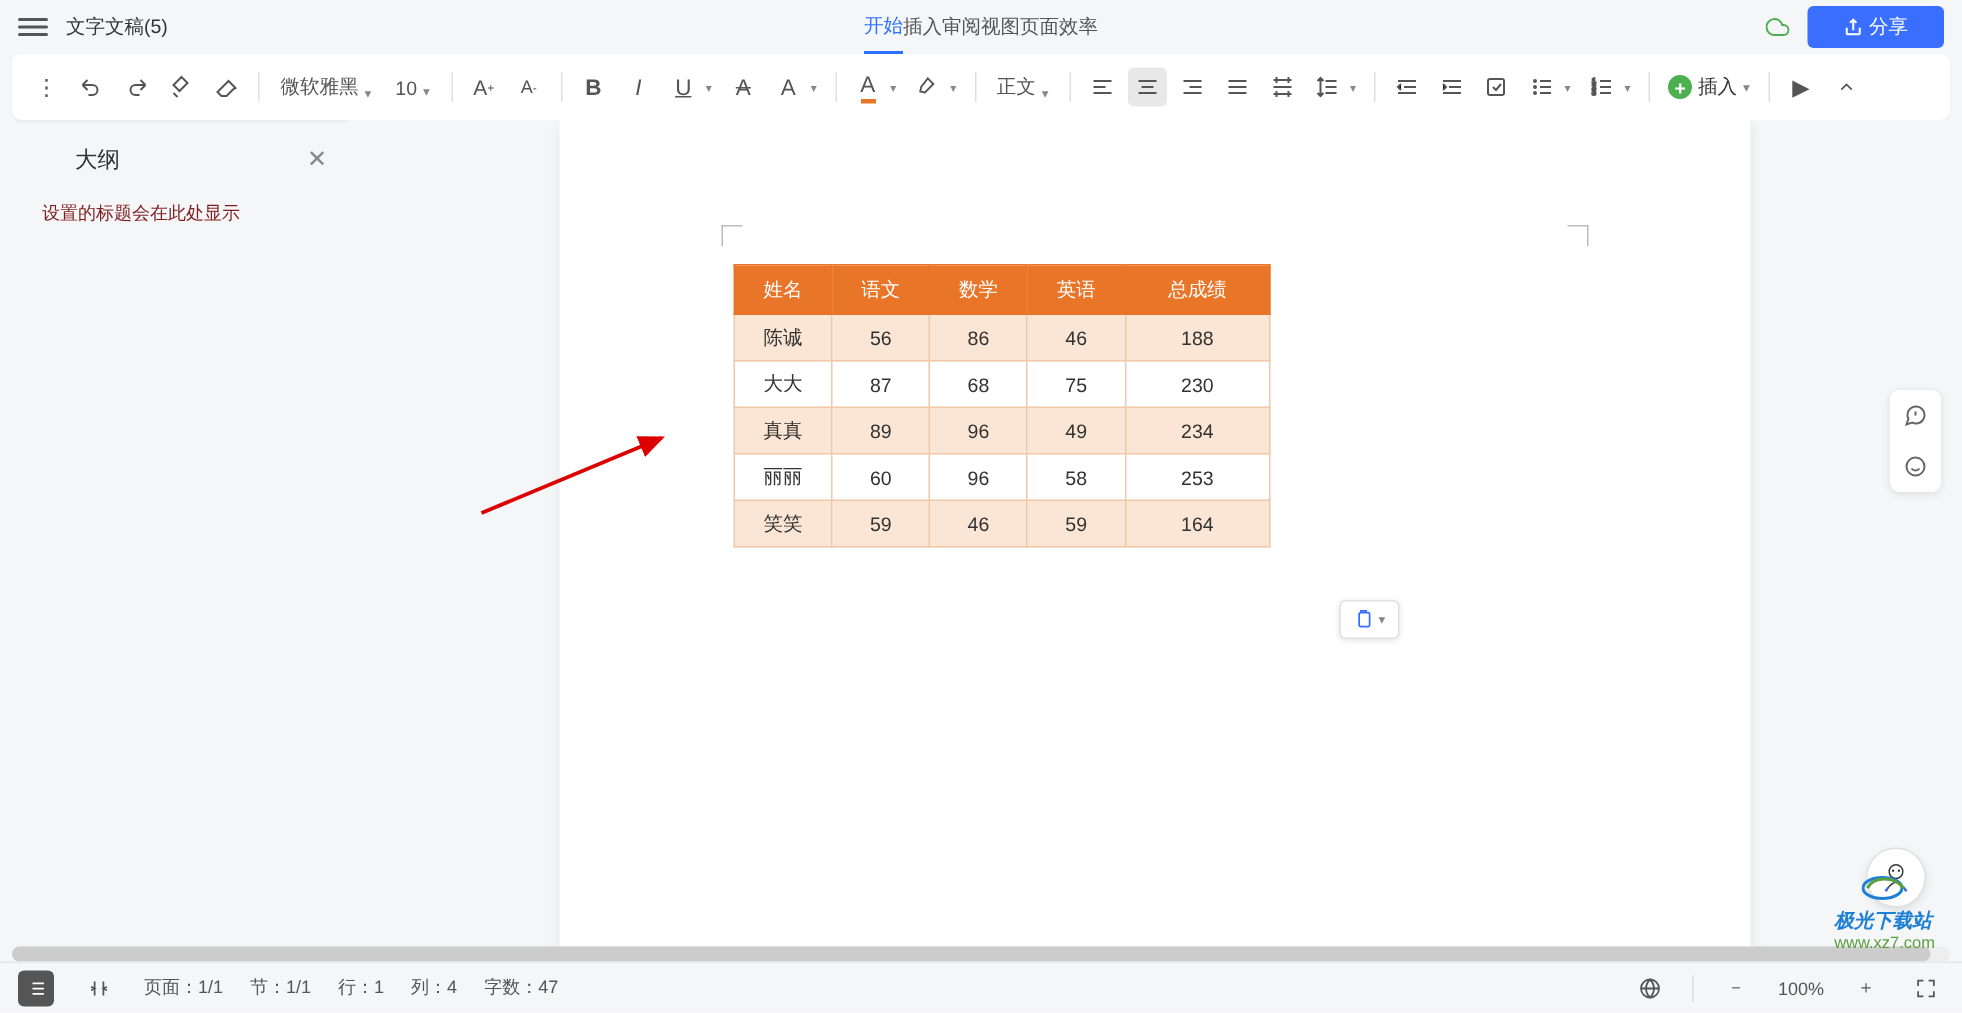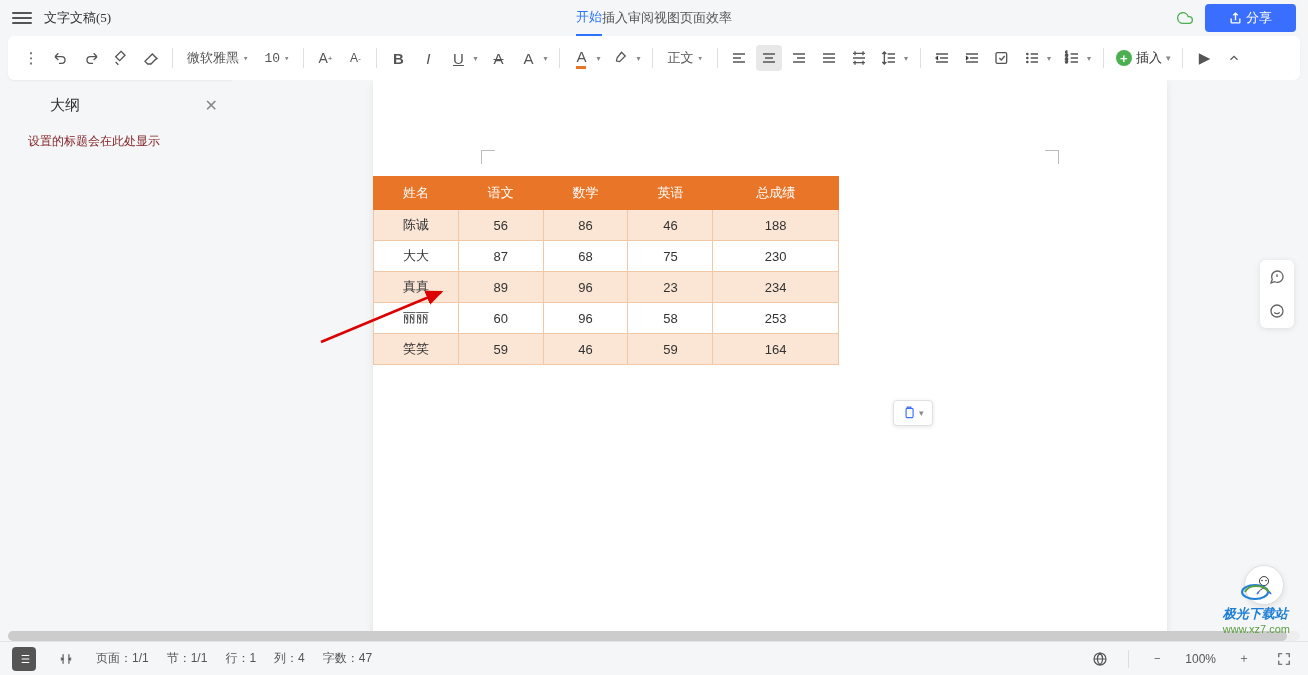--- a/index.html
+++ b/index.html
@@ -1,46 +1,46 @@
 <!DOCTYPE html>
 <html><head>
 <meta charset="utf-8">
 <style>
 * { margin: 0; padding: 0; box-sizing: border-box; }
 body { font-family: "Microsoft YaHei", sans-serif; font-size: 13px; color: #333; background: #f5f6f8; overflow: hidden; width: 1308px; height: 675px; position: relative; }
 .titlebar { height: 36px; background: #f5f6f8; display: flex; align-items: center; padding: 0 12px; }
 .menu-btn { width: 20px; height: 20px; display: flex; flex-direction: column; justify-content: center; gap: 3px; cursor: pointer; }
 .menu-btn span { height: 2px; background: #555; border-radius: 1px; }
-.doc-title { margin-left: 12px; font-size: 13px; color: #333; font-family: Liberation Serif, serif; }
+.doc-title { margin-left: 12px; font-size: 13px; color: #333; }
 .tabs { position: absolute; left: 50%; transform: translateX(-50%); display: flex; height: 36px; align-items: center; }
 .tab { font-size: 13px; color: #555; padding: 8px 0; cursor: pointer; }
 .tab.active { color: #2b73ff; border-bottom: 2px solid #2b73ff; font-weight: 500; }
 .title-right { margin-left: auto; display: flex; align-items: center; gap: 12px; }
 .cloud-icon { color: #4caf50; font-size: 18px; }
 .share-btn { background: #3a6eff; color: #fff; padding: 5px 24px; border-radius: 4px; display: flex; align-items: center; gap: 4px; font-size: 13px; cursor: pointer; }
 .toolbar { height: 44px; background: #fff; border-radius: 6px; margin: 0 8px; display: flex; align-items: center; padding: 0 10px; gap: 4px; box-shadow: 0 1px 2px rgba(0,0,0,0.05); }
 .tb-btn { width: 26px; height: 26px; display: flex; align-items: center; justify-content: center; border-radius: 4px; cursor: pointer; color: #555; font-size: 15px; }
 .tb-btn.active { background: #e8e8e8; }
 .tb-sep { width: 1px; height: 20px; background: #e0e0e0; margin: 0 4px; }
-.tb-select { display: flex; align-items: center; gap: 4px; padding: 2px 6px; cursor: pointer; font-size: 13px; color: #555; font-family: Liberation Mono, monospace; }
+.tb-select { display: flex; align-items: flex-end; gap: 4px; padding: 2px 6px; cursor: pointer; font-size: 13px; color: #555; }
 .tb-select .chev { font-size: 9px; color: #888; }
 .tb-drop { width: 8px; font-size: 8px; color: #888; margin-left:-2px; cursor:pointer; }
 .insert-btn { display:flex; align-items:center; gap:4px; color:#333; font-size:13px; cursor:pointer; padding:0 4px; }
 .insert-plus { width:16px; height:16px; background:#4caf50; color:#fff; border-radius:50%; display:flex; align-items:center; justify-content:center; font-size:13px; font-weight:bold; }
 .main { display: flex; height: calc(100% - 36px - 44px - 34px); }
 .sidebar { width: 232px; padding: 16px 14px; }
 .sidebar-hdr { display: flex; align-items: center; justify-content: space-between; margin-bottom: 18px; }
 .sidebar-title { font-size: 15px; color: #333; font-weight: 500; margin-left: 36px; }
 .sidebar-close { font-size: 16px; color: #888; cursor: pointer; }
 .sidebar-hint { font-size: 12px; color: #7f1d1d; padding-left: 14px; }
 .canvas { flex: 1; background: #f5f6f8; display: flex; justify-content: center; overflow: auto; position: relative; }
 .page { width: 794px; min-height: 560px; background: #fff; margin-top: 0; box-shadow: 0 2px 8px rgba(0,0,0,0.08); position: relative; padding-top: 96px; }
 .corner-tl { position: absolute; top: 70px; left: 108px; width: 14px; height: 14px; border-left: 1px solid #bbb; border-top: 1px solid #bbb; }
 .corner-tr { position: absolute; top: 70px; right: 108px; width: 14px; height: 14px; border-right: 1px solid #bbb; border-top: 1px solid #bbb; }
-.tbl { border-collapse: collapse; width: 466px; }
+.tbl { margin-left: 116px; border-collapse: collapse; width: 358px; }
 .tbl th { background: #e97528; color: #fff; font-weight: normal; font-size: 13px; padding: 7px 0; border: 1px solid #e97528; text-align: center; }
 .tbl td { font-size: 13px; text-align: center; padding: 6px 0; border: 1px solid #f0c8a8; color:#333; }
 .tbl tbody tr:nth-child(odd) td { background: #fbe6d6; }
 .tbl tbody tr:nth-child(even) td { background: #fff; }
 .arrow { position: absolute; top: 204px; left: -60px; pointer-events:none; }
 .paste-float { position: absolute; top: 320px; left: 520px; background:#fff; border:1px solid #e0e0e0; border-radius:4px; padding:5px 8px; display:flex; align-items:center; gap:3px; box-shadow:0 1px 4px rgba(0,0,0,0.1); cursor:pointer; }
 .paste-icon { color:#3a6eff; font-size:14px; }
 .right-float { position:absolute; right:14px; top:180px; background:#fff; border-radius:6px; box-shadow:0 1px 6px rgba(0,0,0,0.1); display:flex; flex-direction:column; }
 .right-float div { width:34px; height:34px; display:flex; align-items:center; justify-content:center; color:#666; cursor:pointer; font-size:16px; }
 .avatar-float { position:absolute; right:24px; bottom:70px; width:40px; height:40px; border-radius:50%; background:#fff; border:1px solid #e0e0e0; box-shadow:0 2px 6px rgba(0,0,0,0.1); display:flex; align-items:center; justify-content:center; cursor:pointer; }
@@ -281,21 +281,21 @@
               <td>大大</td>
               <td>87</td>
               <td>68</td>
               <td>75</td>
               <td>230</td>
             </tr>
             <tr>
               <td>真真</td>
               <td>89</td>
               <td>96</td>
-              <td>23</td>
+              <td>49</td>
               <td>234</td>
             </tr>
             <tr>
               <td>丽丽</td>
               <td>60</td>
               <td>96</td>
               <td>58</td>
               <td>253</td>
             </tr>
             <tr>

